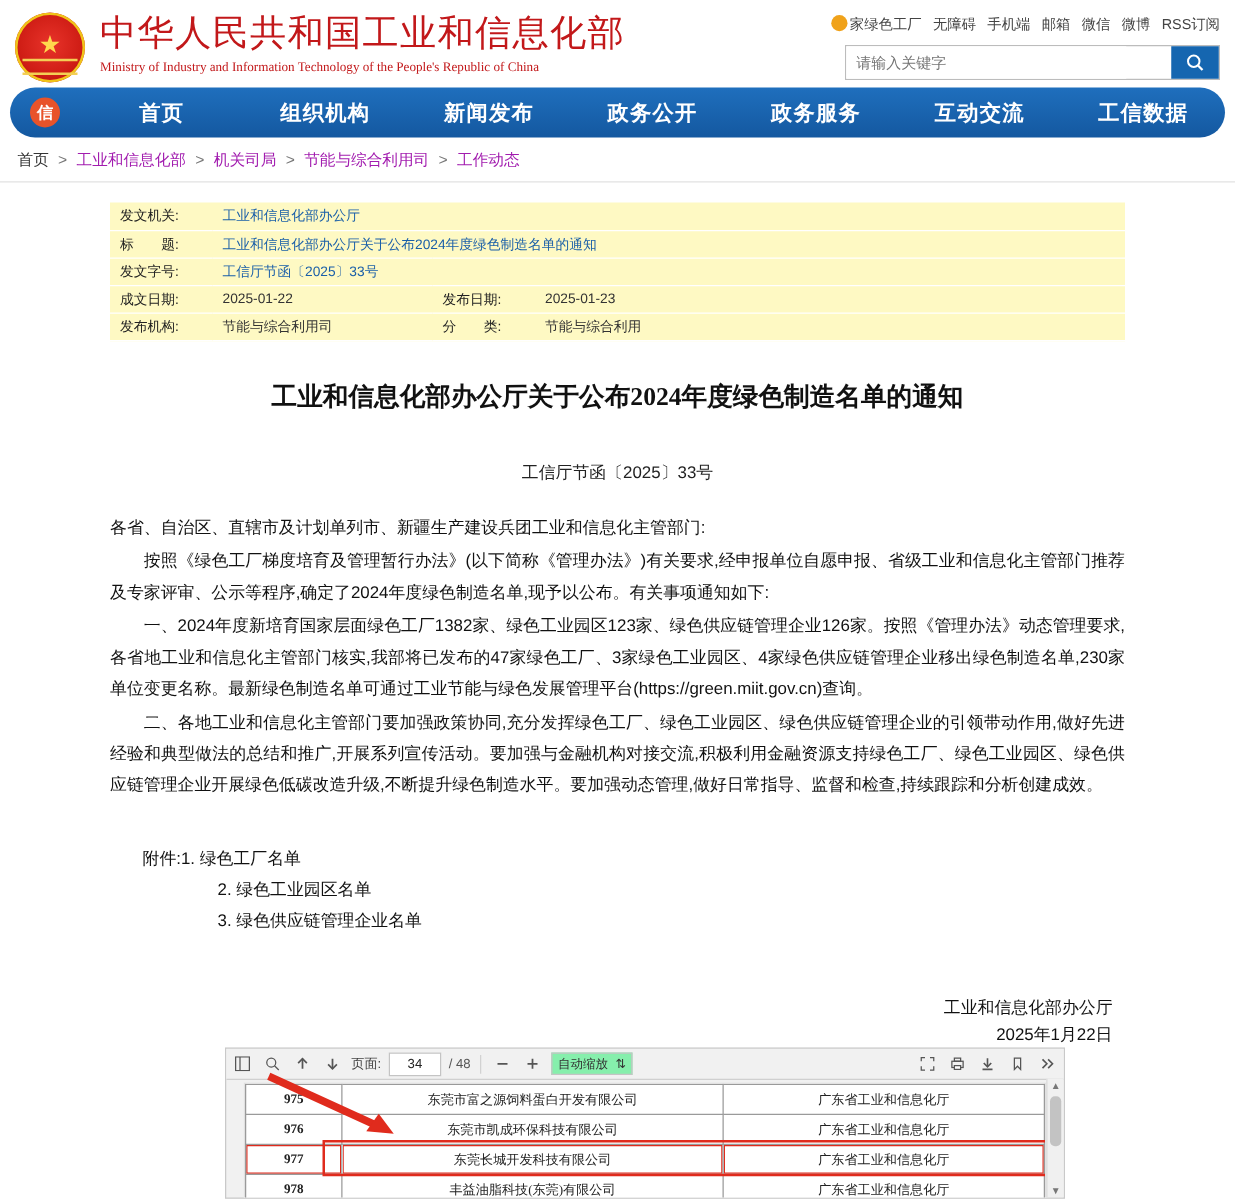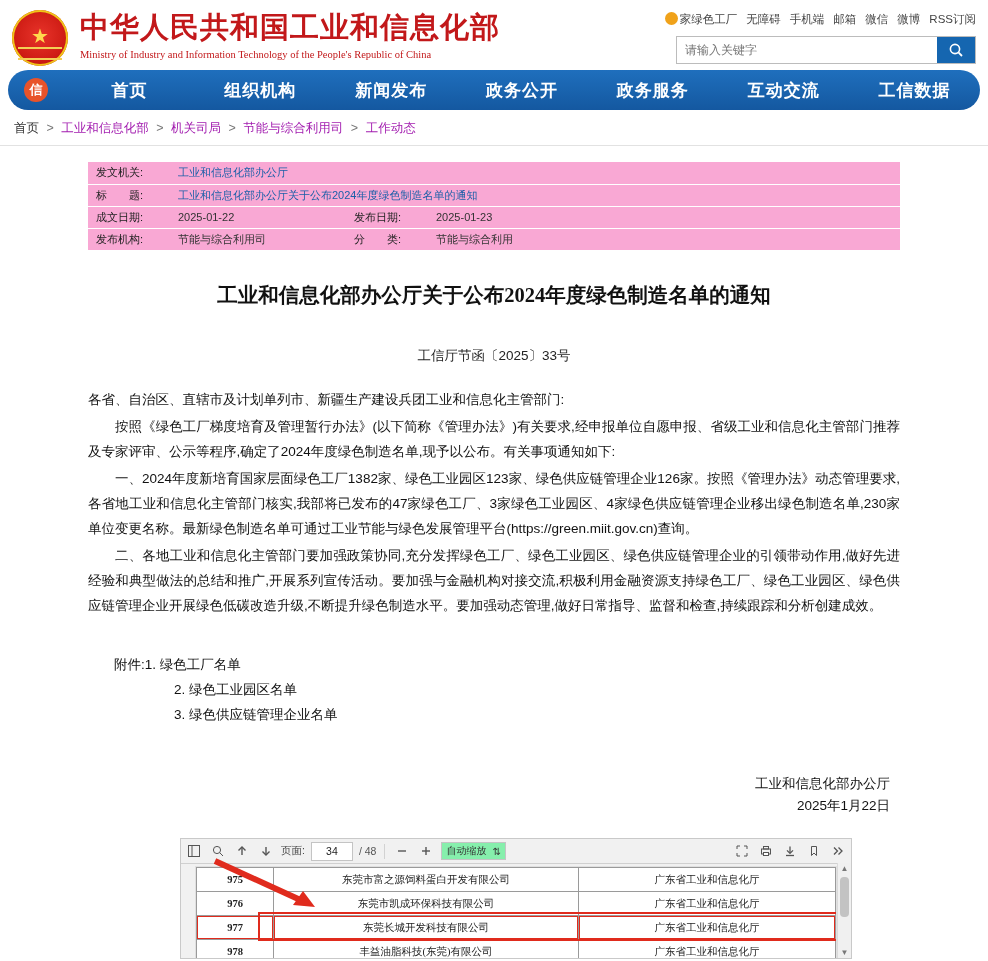--- a/index.html
+++ b/index.html
@@ -51,21 +51,21 @@
     border-top: 2px solid #f3cf55;
     border-bottom: 2px solid #f3cf55;
   }
   .title-block {
     margin-left: 12px;
     padding-top: 2px;
   }
   .title-cn {
     color: #c2181a;
     font-size: 29px;
-    font-weight: bold;
+    font-weight: normal;
     letter-spacing: 1px;
     line-height: 34px;
     font-family: "Liberation Serif", serif;
   }
   .title-en {
     color: #c2181a;
     font-size: 10.5px;
     line-height: 16px;
     margin-top: 3px;
     font-family: "Liberation Serif", serif;
@@ -176,21 +176,21 @@
 
   
   .content {
     padding: 16px 88px 0 88px;
   }
   .meta {
     width: 100%;
     border-collapse: collapse;
     font-size: 11px;
     color: #333;
-    background: #f9a8d4;
+    background: #fef9c3;
   }
   .meta tr { height: 22px; }
   .meta td {
     padding: 3px 8px;
     border-bottom: 1px solid #ffffff;
   }
   .meta .lbl { color: #222; width: 66px; white-space: nowrap; }
   .meta .val-blue { color: #1a5fa8; }
 
   
@@ -422,20 +422,24 @@
 
   <table class="meta">
     <tbody>
         <tr>
       <td class="lbl">发文机关:</td>
       <td class="val-blue" colspan="3">工业和信息化部办公厅</td>
     </tr>
     <tr>
       <td class="lbl">标　　题:</td>
       <td class="val-blue" colspan="3">工业和信息化部办公厅关于公布2024年度绿色制造名单的通知</td>
+    </tr>
+    <tr>
+      <td class="lbl">发文字号:</td>
+      <td class="val-blue" colspan="3">工信厅节函〔2025〕33号</td>
     </tr>
     <tr>
       <td class="lbl">成文日期:</td>
       <td style="width:160px">2025-01-22</td>
       <td class="lbl">发布日期:</td>
       <td>2025-01-23</td>
     </tr>
     <tr>
       <td class="lbl">发布机构:</td>
       <td>节能与综合利用司</td>

